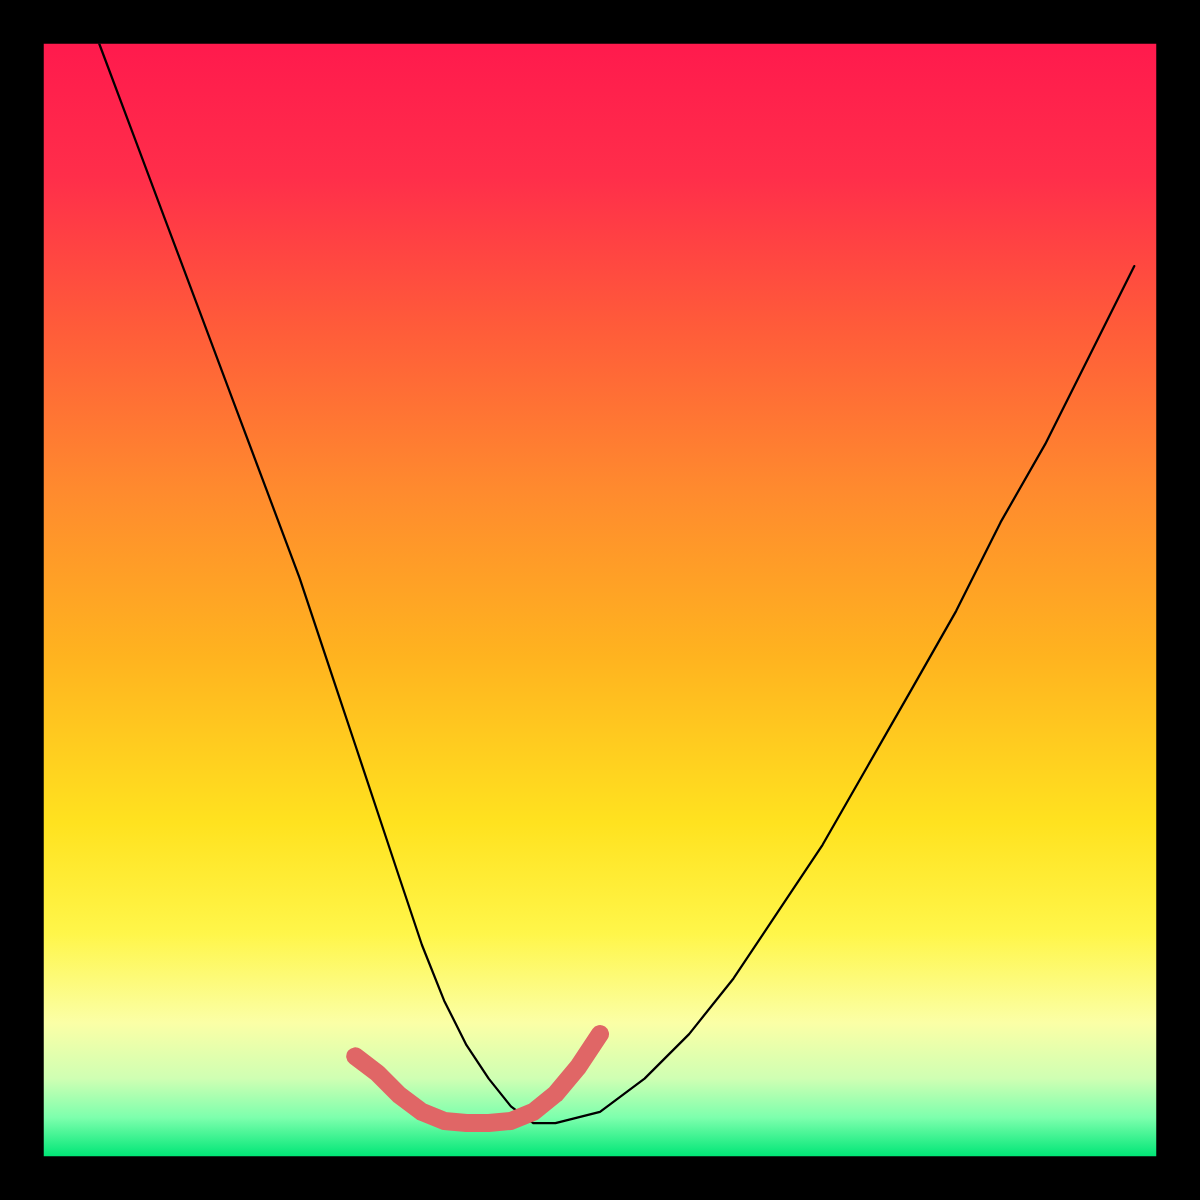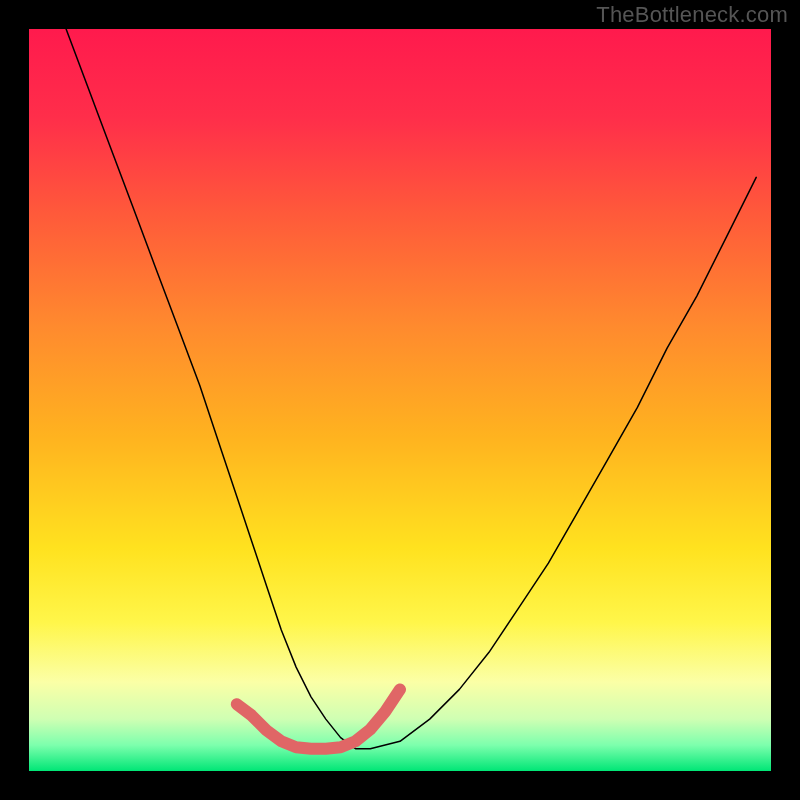--- a/index.html
+++ b/index.html
@@ -55,21 +55,20 @@
     stroke-width: 12;
     stroke-linecap: round;
     stroke-linejoin: round;
   }
 </style>
 </head>
 <body>
 
 <div class="stage">
 
-  <div class="watermark">TheBottleneck.com</div>
 
   <div class="plot-wrap">
     <svg class="plot" viewBox="0 0 742 742" preserveAspectRatio="none">
       <defs>
         <linearGradient id="bg-grad" x1="0" y1="0" x2="0" y2="1">
         <stop offset="0.00%" stop-color="#ff1a4d"></stop>
             <stop offset="12.00%" stop-color="#ff2e4a"></stop>
             <stop offset="25.00%" stop-color="#ff5a3a"></stop>
             <stop offset="40.00%" stop-color="#ff8a2e"></stop>
             <stop offset="55.00%" stop-color="#ffb31f"></stop>

